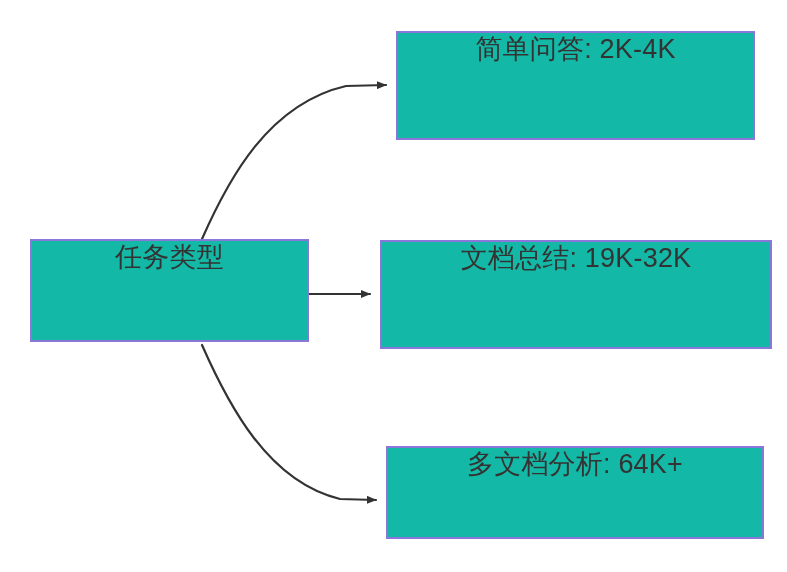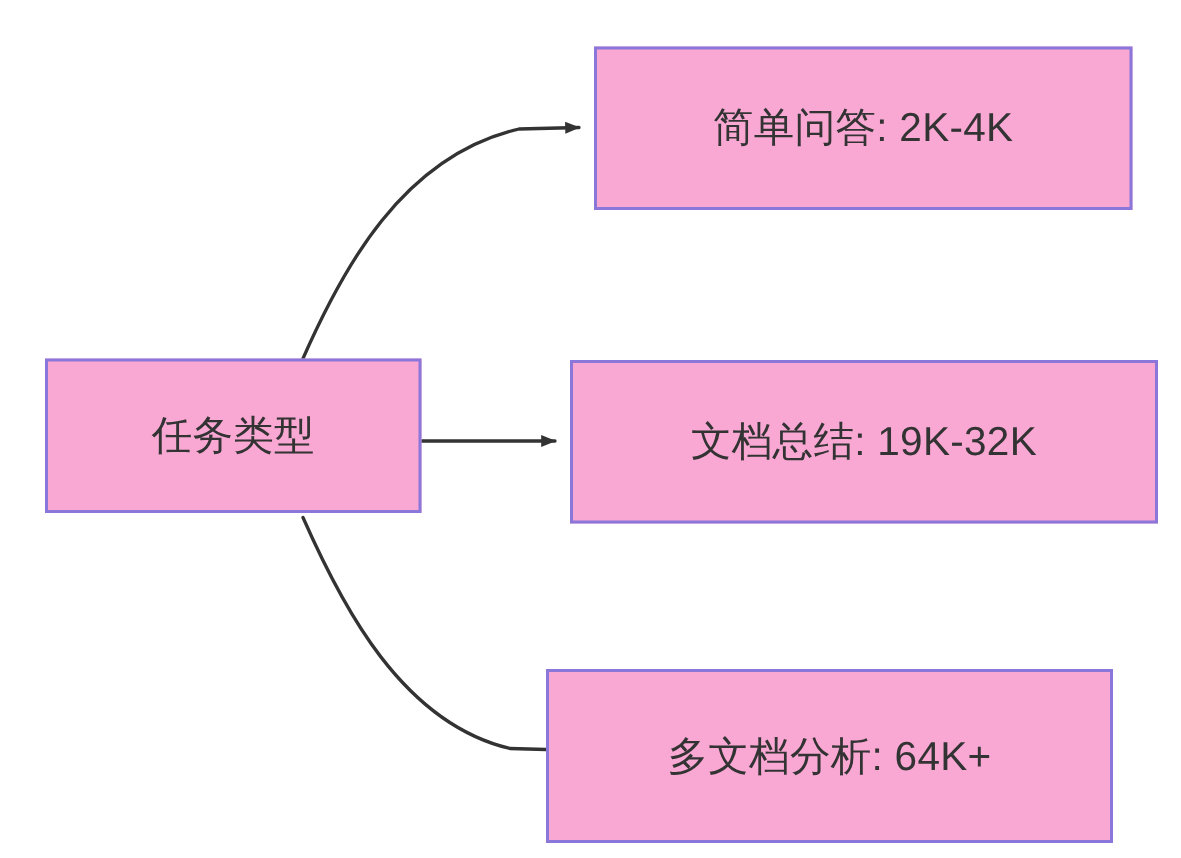--- a/index.html
+++ b/index.html
@@ -21,47 +21,47 @@
     position: absolute;
     left: 0;
     top: 0;
     width: 787px;
     height: 572px;
     pointer-events: none;
   }
   .node {
     position: absolute;
     box-sizing: border-box;
-    background: #f9a8d4;
+    background: #14b8a6;
     border: 2px solid #8b77d9;
     border-radius: 0;
     display: flex;
-    align-items: center;
+    align-items: flex-start;
     justify-content: center;
     text-align: center;
   }
   .node-label {
     color: #333333;
     font-size: 27px;
     line-height: 1.2;
     letter-spacing: 0.2px;
     white-space: nowrap;
   }
   
   #node-source {
-    left: 30px;  top: 239px;  width: 251px;  height: 103px;
+    left: 30px;  top: 239px;  width: 279px;  height: 103px;
   }
   #node-simple-qa {
     left: 396px; top: 31px;   width: 359px;  height: 109px;
   }
   #node-doc-summary {
     left: 380px; top: 240px;  width: 392px;  height: 109px;
   }
   #node-multi-doc {
-    left: 364px; top: 446px;  width: 378px;  height: 116px;
+    left: 386px; top: 446px;  width: 378px;  height: 93px;
   }
 </style>
 </head>
 <body>
 
 <div id="canvas">
 
   <svg id="edge-layer" viewBox="0 0 787 572" width="787" height="572" xmlns="http://www.w3.org/2000/svg">
     <defs>
       <marker id="arrowhead" markerWidth="10" markerHeight="8" refX="9.2" refY="4" orient="auto" markerUnits="userSpaceOnUse">

